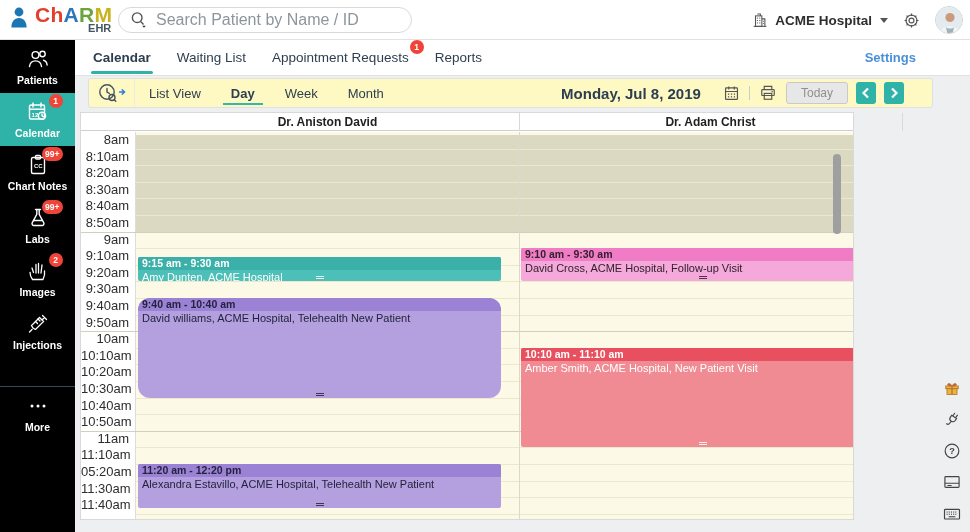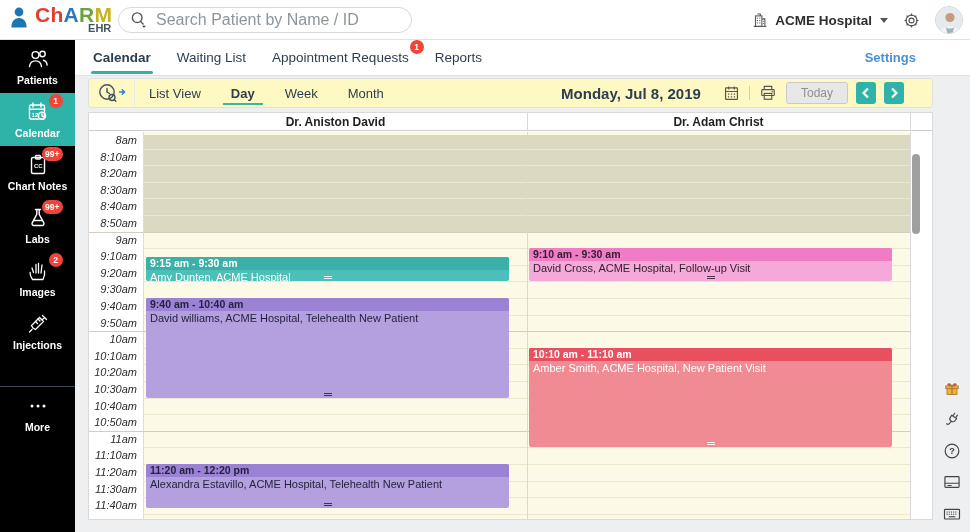--- a/index.html
+++ b/index.html
@@ -57,30 +57,30 @@
   .view.active::after { content:""; position:absolute; left:-8px; right:-8px; bottom:2px; height:2px; background:#35b7ac; }
   .date-label { position:absolute; left:542px; transform:translateX(-50%); font-size:15px; font-weight:bold; color:#2d3e50; }
   .tb-right { position:absolute; right:28px; display:flex; align-items:center; gap:8px; height:100%; }
   .tb-sep { width:1px; height:14px; background:#ccc; }
   .today-btn { background:#e7e7e7; border:1px solid #c9c9c9; color:#8f8f8f; font-size:12px; padding:3px 14px;
                border-radius:3px; font-family:inherit; }
   .nav-btn { width:20px; height:22px; background:#2fb3a9; border:none; border-radius:3px; display:flex;
              align-items:center; justify-content:center; cursor:pointer; padding:0; }
 
   
-  .calcard { position:absolute; left:13px; top:72px; width:845px; height:408px; background:#fff;
+  .calcard { position:absolute; left:5px; top:72px; width:774px; height:408px; background:#fff;
              border:1px solid #d9d9d9; }
   .cal-header { position:relative; height:18px; border-bottom:1px solid #cfcfcf; background:#fff; z-index:3; }
   .colhead { position:absolute; top:0; height:18px; line-height:18px; text-align:center; font-size:12px;
              font-weight:bold; color:#1f1f1f; }
   .colhead.h0 { left:55px; width:383px; } .colhead.h1 { left:438px; width:383px; }
   .cal-body { position:absolute; top:19px; left:0; right:0; bottom:0; overflow:hidden; }
   .gutter { position:absolute; left:0; top:0; bottom:0; width:55px; background:#fff; border-right:1px solid #ddd; }
   .time-cell { position:absolute; left:0; right:6px; height:16.6px; line-height:16.6px; text-align:right;
-               font-size:11px; color:#2d2d2d;font-style:italic; }
+               font-size:13px; color:#2d2d2d; }
   .gridbg { position:absolute; left:55px; width:766px; top:0; bottom:0; background:#fcfae6; }
   .shade { position:absolute; left:55px; width:766px; background:#dcd9c2; }
   .gl { position:absolute; left:55px; width:766px; height:1px; background:#ece8cd; }
   .gl.hour { left:0; width:821px; background:#d2cfbf; }
   .vline { position:absolute; top:0; bottom:0; width:1px; background:#dbd9cb; }
   .vl-mid { left:438px; } .vl-right { left:821px; background:#d9d9d9; }
   .scroll-thumb { position:absolute; right:12px; top:22px; width:8px; height:80px; background:#9f9f9f;
                   border-radius:4px; z-index:7; cursor:pointer; }
 
   .event { position:absolute; width:363px; border-radius:2px; overflow:hidden; z-index:5; cursor:pointer; }
@@ -332,21 +332,21 @@
           <div class="time-cell" style="top: 166px;">9:40am</div>
           <div class="time-cell" style="top: 182.6px;">9:50am</div>
           <div class="time-cell" style="top: 199.2px;">10am</div>
           <div class="time-cell" style="top: 215.8px;">10:10am</div>
           <div class="time-cell" style="top: 232.4px;">10:20am</div>
           <div class="time-cell" style="top: 249px;">10:30am</div>
           <div class="time-cell" style="top: 265.6px;">10:40am</div>
           <div class="time-cell" style="top: 282.2px;">10:50am</div>
           <div class="time-cell" style="top: 298.8px;">11am</div>
           <div class="time-cell" style="top: 315.4px;">11:10am</div>
-          <div class="time-cell" style="top: 332px;">11:20am</div>
+          <div class="time-cell" style="top: 332px;">05:20am</div>
           <div class="time-cell" style="top: 348.6px;">11:30am</div>
           <div class="time-cell" style="top: 365.2px;">11:40am</div>
         </div>
       <div class="gridbg"></div>
       <div class="shade" id="shade" style="top: 3px; height: 96.6px;"></div>
       <div id="lines">
           <div class="gl" style="top: 16.6px;"></div>
           <div class="gl" style="top: 33.2px;"></div>
           <div class="gl" style="top: 49.8px;"></div>
           <div class="gl" style="top: 66.4px;"></div>
@@ -371,21 +371,21 @@
           <div class="gl" style="top: 381.8px;"></div>
         </div>
       <div class="vline vl-mid"></div>
       <div class="vline vl-right"></div>
       <div id="events">
           <div class="event teal" style="top: 124.5px; left: 57px; height: 24.9px;">
             <div class="ev-time">9:15 am - 9:30 am</div>
             <div class="ev-title">Amy Dunten, ACME Hospital</div>
             <div class="ev-handle"></div>
           </div>
-          <div class="event purple" style="top: 166px; left: 57px; height: 99.6px;">
+          <div class="event purple" style="top: 166px; left: 57px; height: 99.6px; border-radius: 12px;">
             <div class="ev-time">9:40 am - 10:40 am</div>
             <div class="ev-title">David williams, ACME Hospital, Telehealth New Patient</div>
             <div class="ev-handle"></div>
           </div>
           <div class="event purple" style="top: 332px; left: 57px; height: 44px;">
             <div class="ev-time">11:20 am - 12:20 pm</div>
             <div class="ev-title">Alexandra Estavillo, ACME Hospital, Telehealth New Patient</div>
             <div class="ev-handle"></div>
           </div>
           <div class="event pink" style="top: 116.2px; left: 440px; height: 33.2px;">

